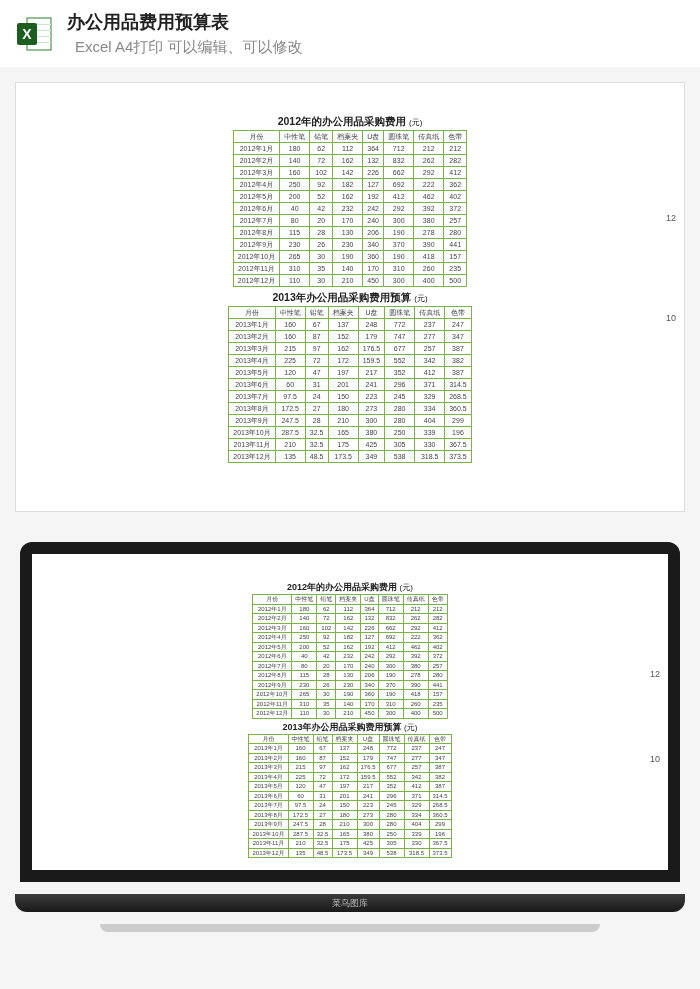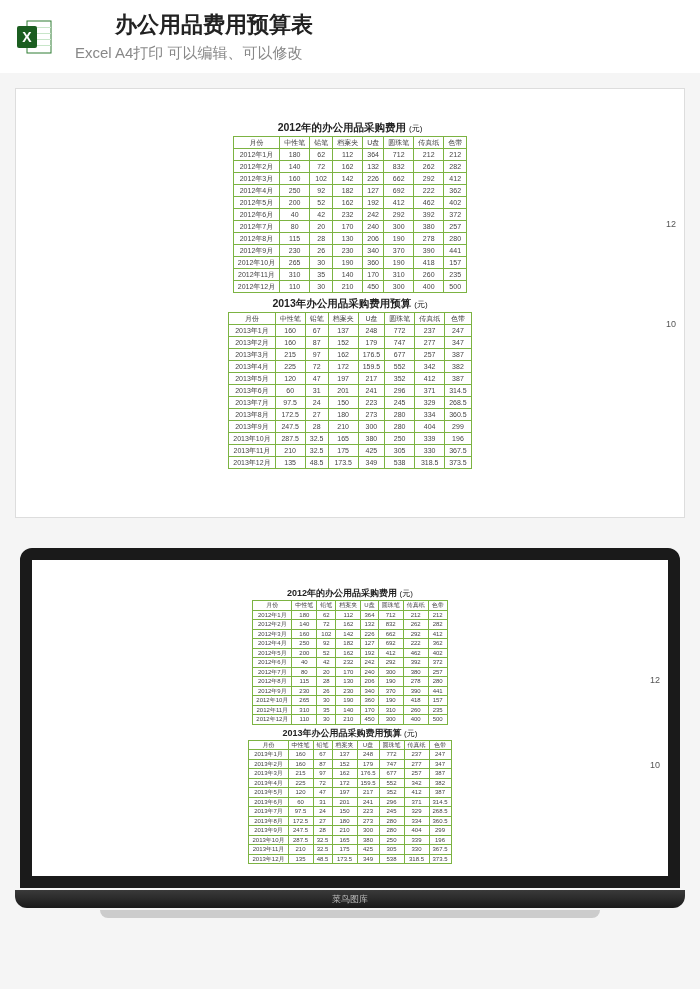--- a/index.html
+++ b/index.html
@@ -18,24 +18,23 @@
   }
   .excel-icon {
     width: 40px;
     height: 40px;
     margin-right: 12px;
     display: flex;
     align-items: center;
     justify-content: center;
   }
   .title {
-    font-size: 22px;
+    font-size: 18px;
     font-weight: bold;
     color: #222;
-    margin-left: 48px;
   }
   .subtitle {
     font-size: 15px;
     color: #888;
     margin-top: 4px;
     margin-left: 8px;
   }
   .title-block { display: flex; flex-direction: column; }
   
   .page1 {
@@ -63,21 +62,21 @@
   }
   .laptop-base {
     height: 18px;
     background: linear-gradient(to bottom, #3a3a3a, #1a1a1a);
     border-radius: 0 0 12px 12px;
     display: flex;
     align-items: center;
     justify-content: center;
     color: #bbb;
     font-size: 9px;
-    margin: 2px -5px;
+    margin: 12px -5px;
   }
   .laptop-feet {
     height: 8px;
     background: #ccc;
     margin: 0 80px;
     border-radius: 0 0 40px 40px;
   }
   
   .sheet-title {
     text-align: center;

